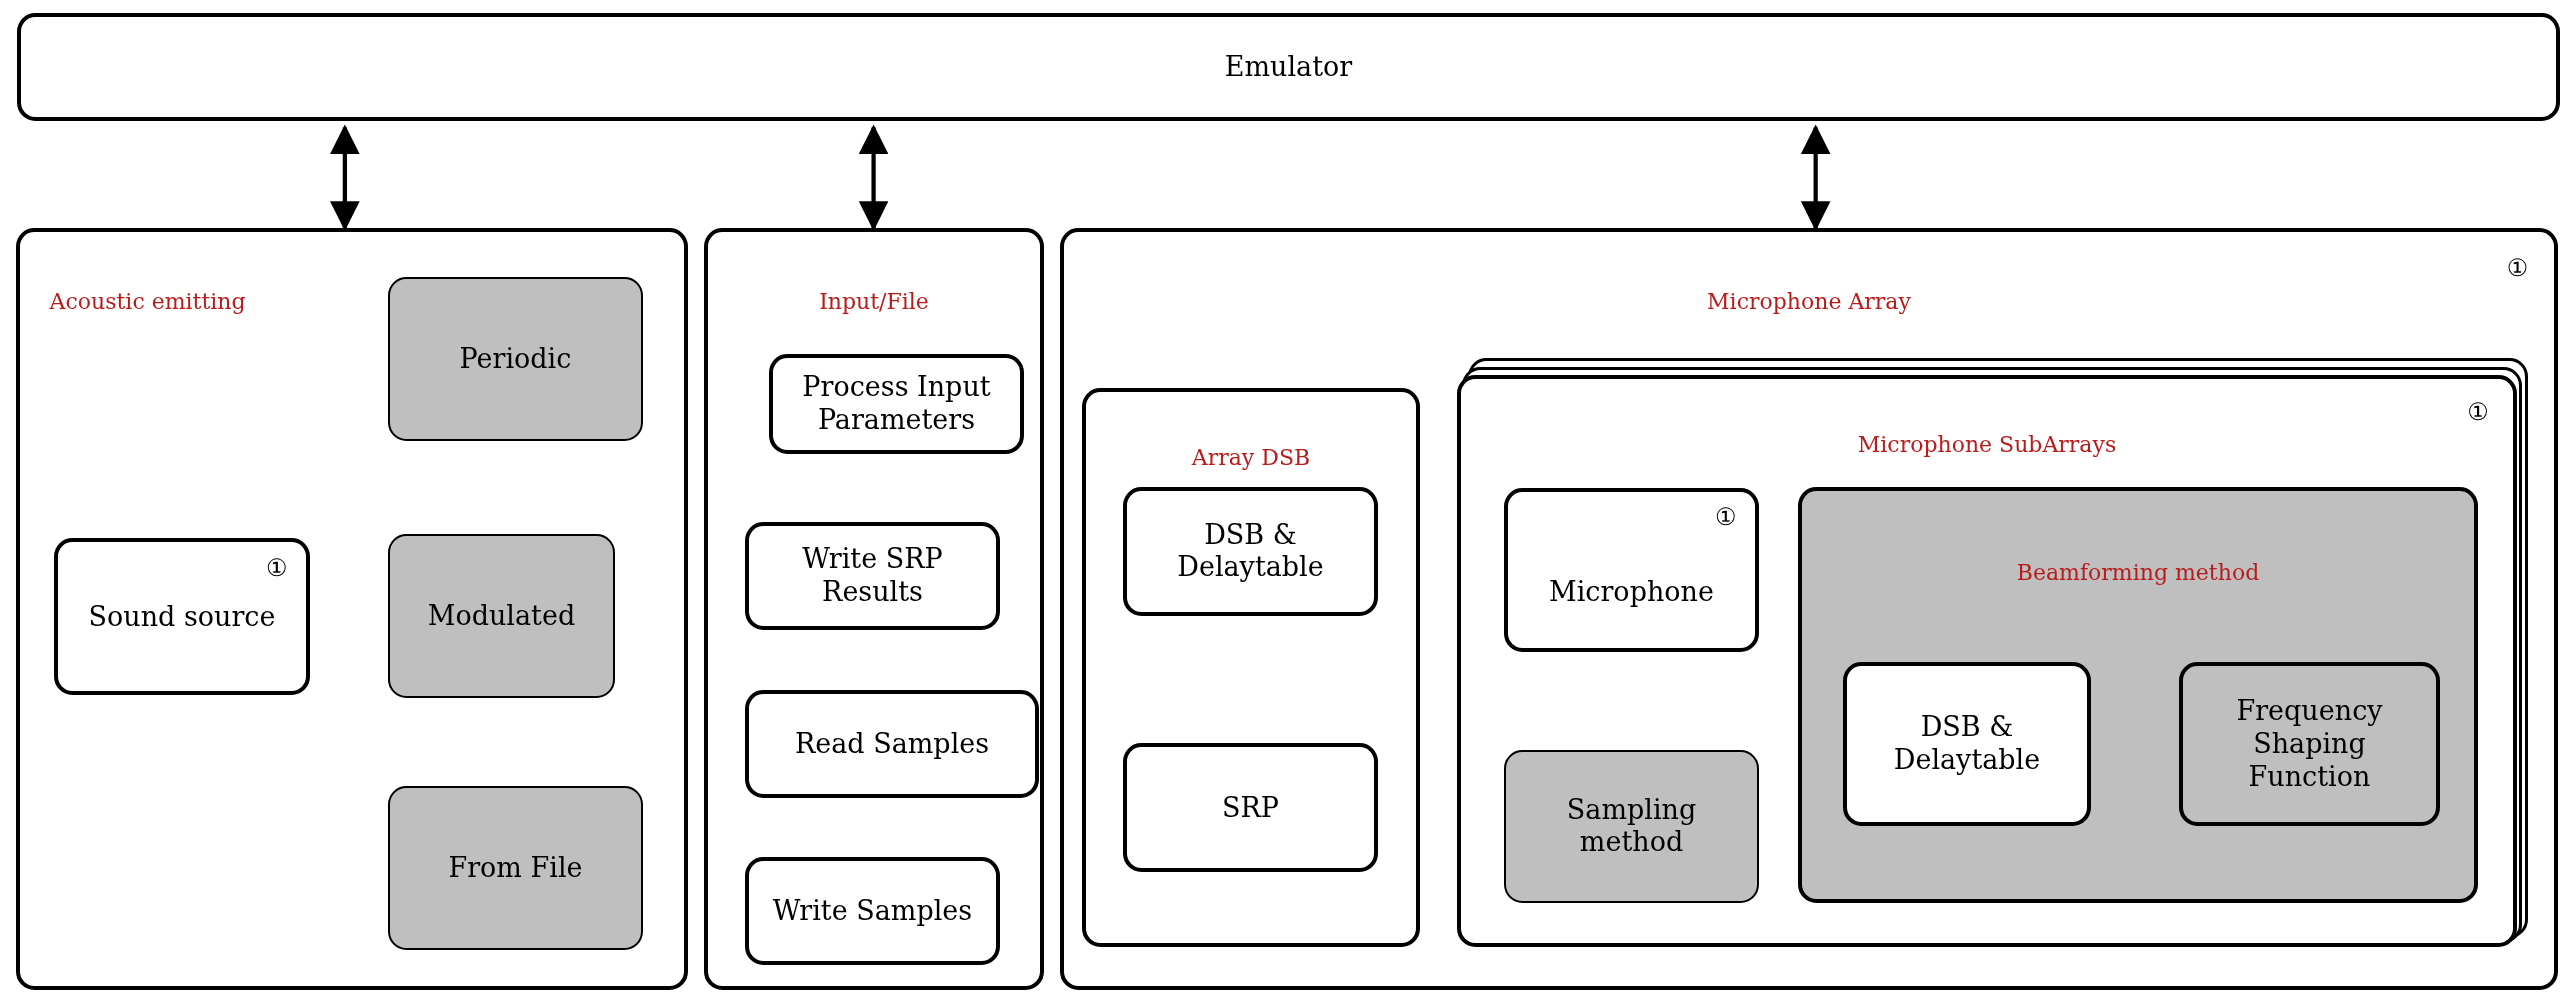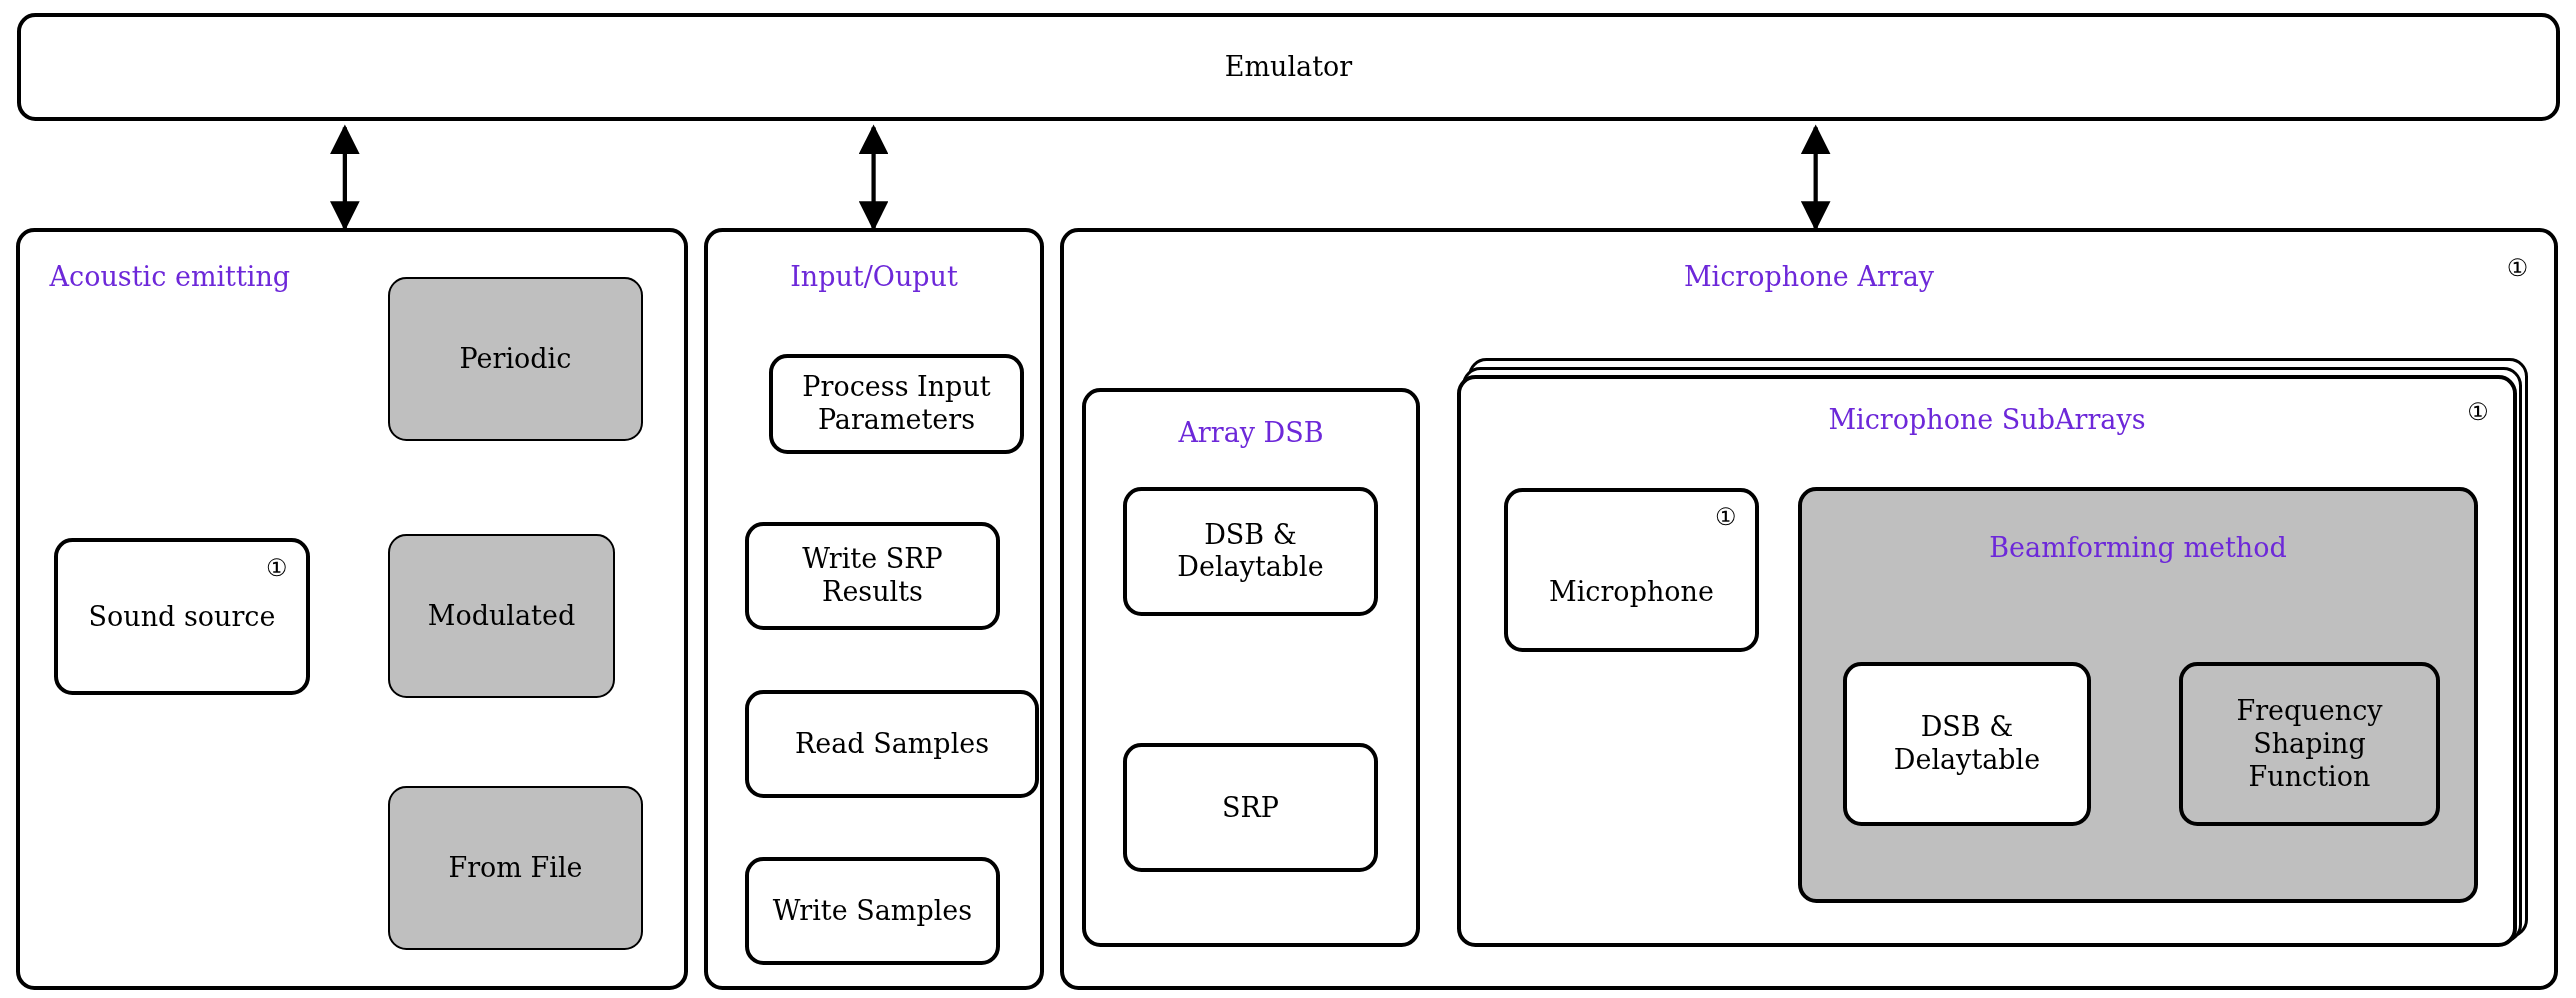--- a/index.html
+++ b/index.html
@@ -29,24 +29,25 @@
     border-radius: 18.4px;
     background: #ffffff;
   }
   .box.thin   { border-width: 2.8px; }
   .box.thick  { border-width: 4.2px; }
   .box.gray   { background: #bfbfbf; }
 
   
   .panel-title {
     position: absolute;
-    font-size: 27px;
+    font-size: 22px;
     line-height: 1.12;
     white-space: nowrap;
-    color: #6d28d9;
+    color: #b91c1c;
+    margin-top: 28px;
   }
   .node-label {
     position: absolute;
     left: 0;
     right: 0;
     text-align: center;
     font-size: 27px;
     line-height: 1.22;
     color: #000;
     pointer-events: none;
@@ -136,21 +137,21 @@
 
   <div class="box gray thin" style="left:388px; top:534px; width:227px; height:164px;">
     <div class="node-label centered">Modulated</div>
   </div>
 
   <div class="box gray thin" style="left:388px; top:786px; width:255px; height:164px;">
     <div class="node-label centered">From File</div>
   </div>
 
   <div class="box thick" style="left:704px; top:228px; width:340px; height:762px;">
-    <div class="panel-title" style="left:0; right:0; text-align:center; top:30px;">Input/Ouput</div>
+    <div class="panel-title" style="left:0; right:0; text-align:center; top:30px;">Input/File</div>
   </div>
 
   <div class="box thick" style="left:745px; top:354px; width:255px; height:100px;margin-left:24px;">
     <div class="node-label centered">
       <span>Process Input</span><br>
       <span>Parameters</span>
     </div>
   </div>
 
   <div class="box thick" style="left:745px; top:522px; width:255px; height:108px;">
@@ -194,20 +195,26 @@
   <div class="box thick" style="left:1457px; top:375px; width:1060px; height:572px;">
     <div class="panel-title" style="left:0; right:0; text-align:center; top:25.5px;">Microphone SubArrays</div>
     <div class="badge" style="right:18.4px; top:18.4px;">①</div>
   </div>
 
   <div class="box thick" style="left:1504px; top:488px; width:255px; height:164px;">
     <div class="badge" style="right:12.7px; top:10px;">①</div>
     <div class="node-label" style="top:84px;">Microphone</div>
   </div>
 
+  <div class="box gray thin" style="left:1504px; top:750px; width:255px; height:153px;">
+    <div class="node-label centered">
+      <span>Sampling</span><br>
+      <span>method</span>
+    </div>
+  </div>
 
   <div class="box gray thick" style="left:1798px; top:487px; width:680px; height:416px;">
     <div class="panel-title" style="left:0; right:0; text-align:center; top:42px;">Beamforming method</div>
   </div>
 
   <div class="box thick" style="left:1843px; top:662px; width:248px; height:164px;">
     <div class="node-label centered">
       <span>DSB &amp;</span><br>
       <span>Delaytable</span>
     </div>

